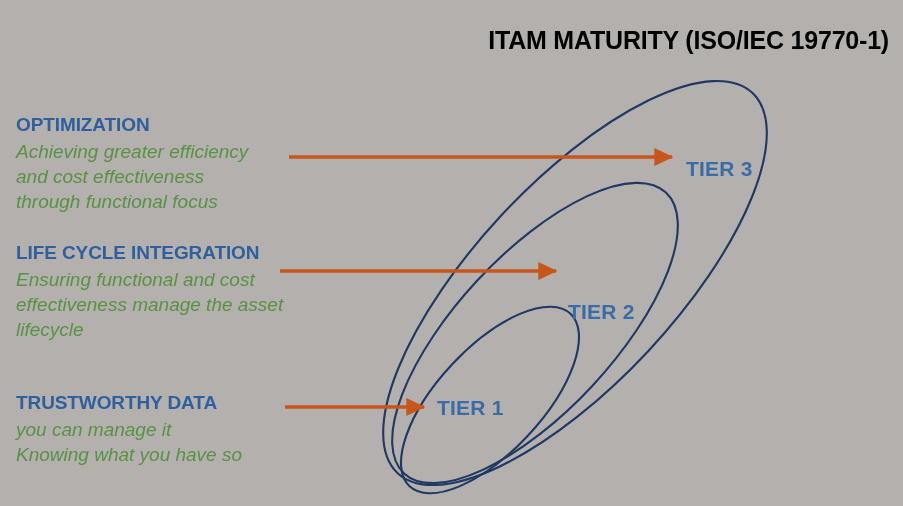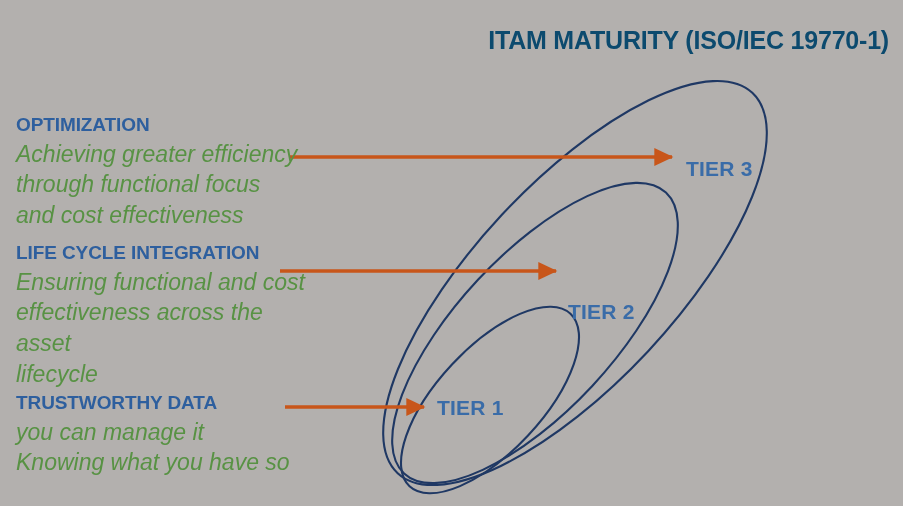--- a/index.html
+++ b/index.html
@@ -18,21 +18,21 @@
     -webkit-font-smoothing: antialiased;
   }
 
   
   #slide-title {
     position: absolute;
     right: 14px;
     top: 26px;
     font-size: 25px;
     font-weight: bold;
-    color: #0c4a6e;
+    color: #000000;
     letter-spacing: -0.2px;
     white-space: nowrap;
   }
 
   
   #diagram-svg {
     position: absolute;
     left: 0;
     top: 0;
     width: 903px;
@@ -47,21 +47,21 @@
   .block-heading {
     font-size: 19px;
     font-weight: bold;
     color: #2e5f9e;
     letter-spacing: -0.1px;
     white-space: nowrap;
     margin: 0 0 3px 0;
     line-height: 1.15;
   }
   .block-desc {
-    font-size: 23px;
+    font-size: 19px;
     font-style: italic;
     color: #589244;
     line-height: 1.33;
     margin: 0;
     max-width: 290px;
   }
   #block-optimization { top: 114px; }
   #block-lifecycle    { top: 242px; }
   #block-trustworthy  { top: 392px; }
 
@@ -102,30 +102,30 @@
       <line x1="289" y1="157" x2="672" y2="157" marker-end="url(#arrowhead)"></line>
       <line x1="280" y1="271" x2="556" y2="271" marker-end="url(#arrowhead)"></line>
       <line x1="285" y1="407" x2="424" y2="407" marker-end="url(#arrowhead)"></line>
     </g>
   </svg>
 
   <div class="text-block" id="block-optimization">
     <div class="block-heading">OPTIMIZATION</div>
     <div class="block-desc">
       <div>Achieving greater efficiency</div>
+      <div>and cost effectiveness</div>
       <div>through functional focus</div>
-      <div>and cost effectiveness</div>
     </div>
   </div>
 
   <div class="text-block" id="block-lifecycle">
     <div class="block-heading">LIFE CYCLE INTEGRATION</div>
     <div class="block-desc">
       <div>Ensuring functional and cost</div>
-      <div>effectiveness across the asset</div>
+      <div>effectiveness manage the asset</div>
       <div>lifecycle</div>
     </div>
   </div>
 
   <div class="text-block" id="block-trustworthy">
     <div class="block-heading">TRUSTWORTHY DATA</div>
     <div class="block-desc">
       <div>you can manage it</div>
       <div>Knowing what you have so</div>
     </div>

